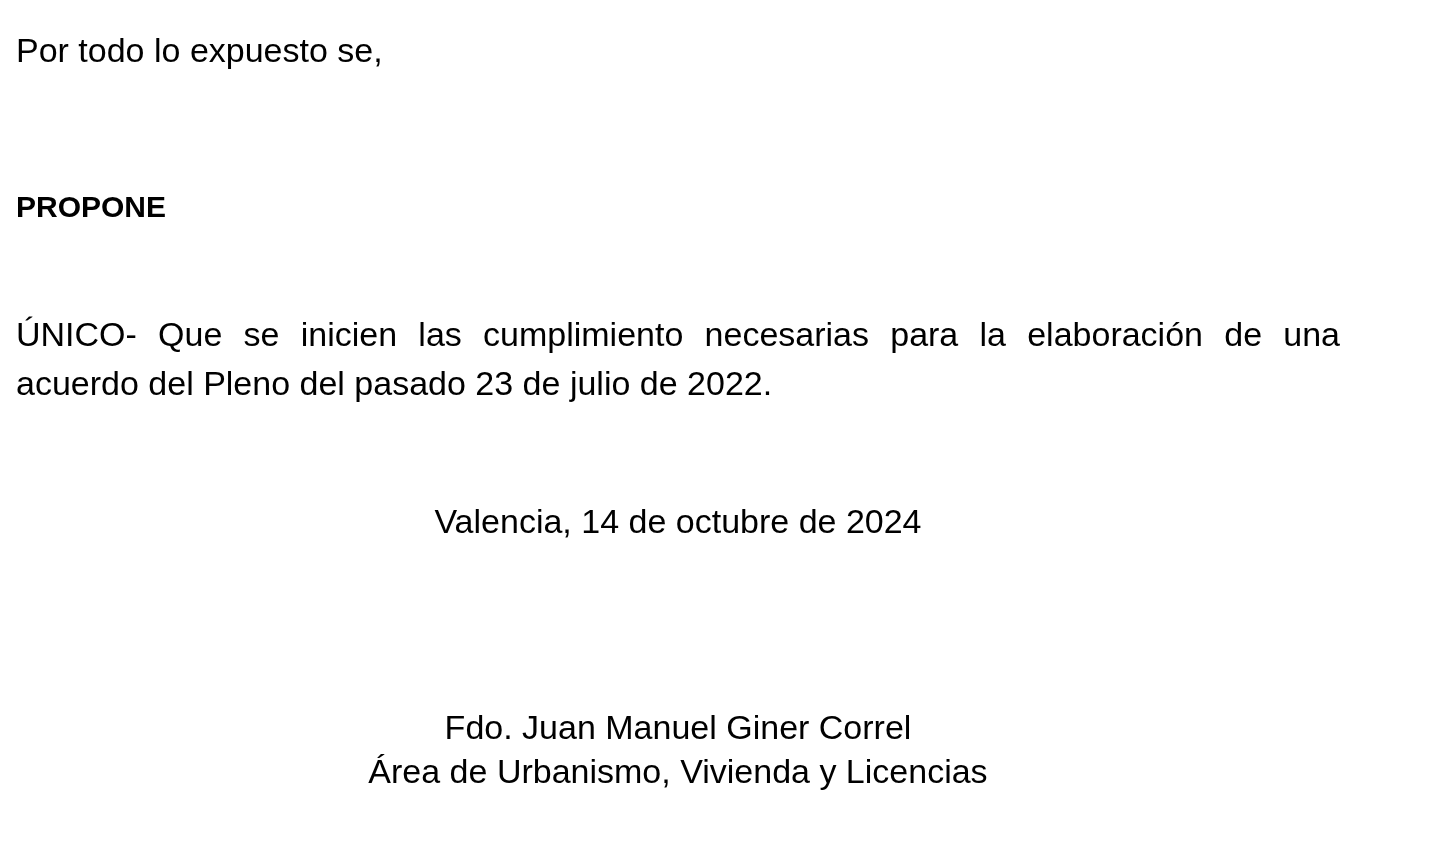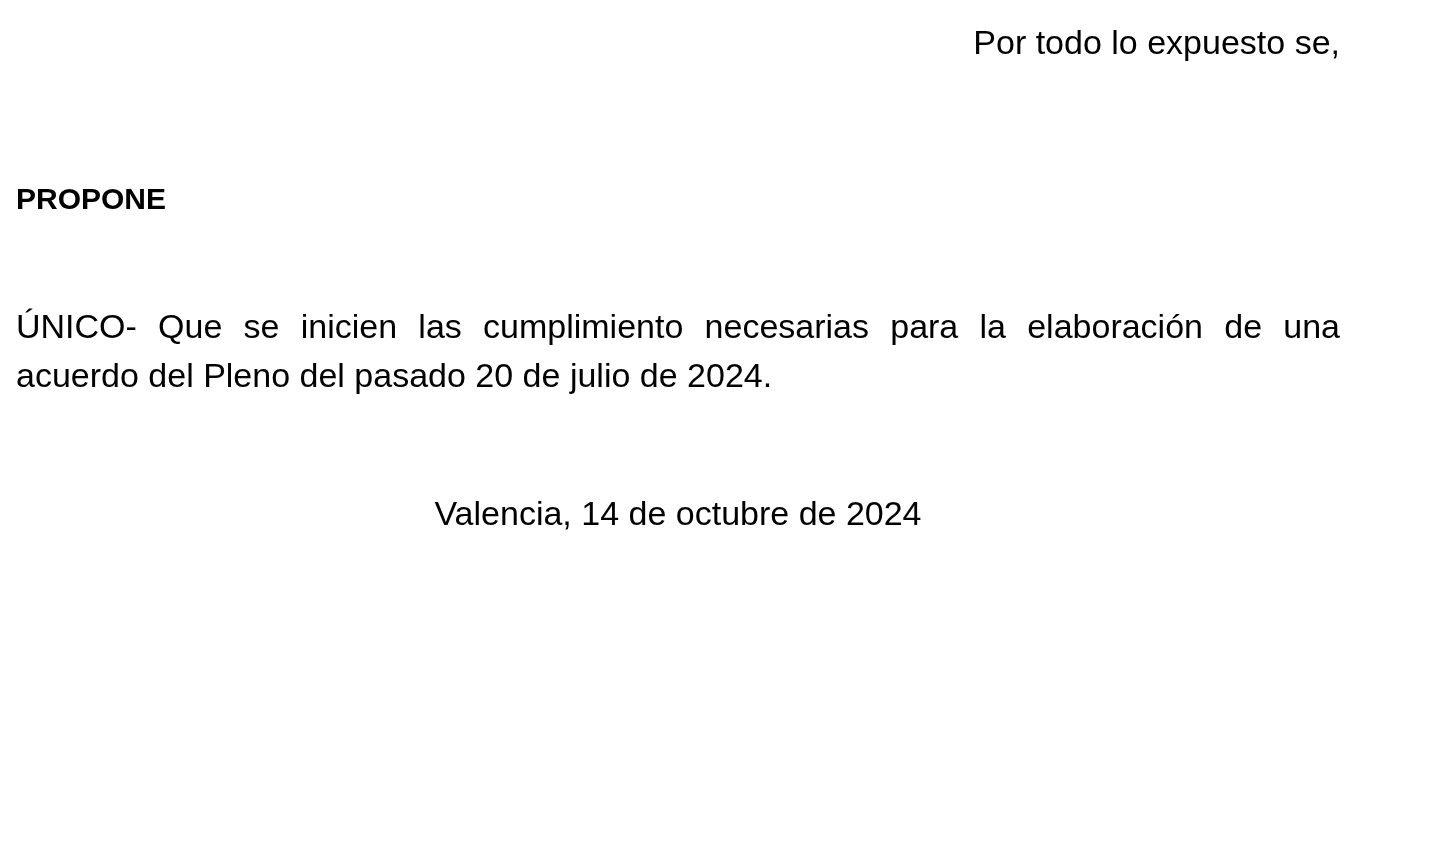--- a/index.html
+++ b/index.html
@@ -18,23 +18,23 @@
   }
   .page {
     box-sizing: border-box;
     width: 1430px;
     height: 850px;
     padding: 0 90px 0 16px;
   }
   p, h1 { margin: 0; padding: 0; }
 
   .intro {
-    margin-top: 18px;
+    margin-top: 26px;
     line-height: 48px;
-    text-align: right;
+    text-align: left;
   }
   .heading {
     margin-top: 109px;
     font-size: 30px;
     font-weight: bold;
     line-height: 48px;
   }
   .body-par {
     margin-top: 79px;
   }
@@ -65,19 +65,23 @@
 <body>
 
 <div class="page">
 
   <p class="intro">Por todo lo expuesto se,</p>
 
   <h1 class="heading">PROPONE</h1>
 
   <div class="body-par">
     <p class="line justify-line"><b class="lead">ÚNICO-</b><span> Que se inicien las cumplimiento necesarias para la elaboración de una</span></p>
-    <p class="line">acuerdo del Pleno del pasado 20 de julio de 2024.</p>
+    <p class="line">acuerdo del Pleno del pasado 23 de julio de 2022.</p>
   </div>
 
   <p class="dateline">Valencia, 14 de octubre de 2024</p>
 
+  <div class="signature">
+    <p class="sig-line">Fdo. Juan Manuel Giner Correl</p>
+    <p class="sig-line">Área de Urbanismo, Vivienda y Licencias</p>
+  </div>
 
 </div>
 
 </body></html>

